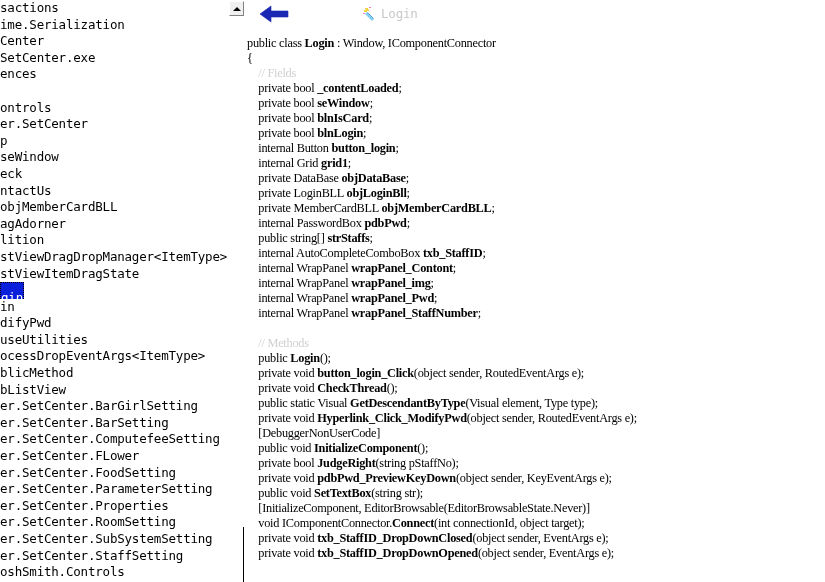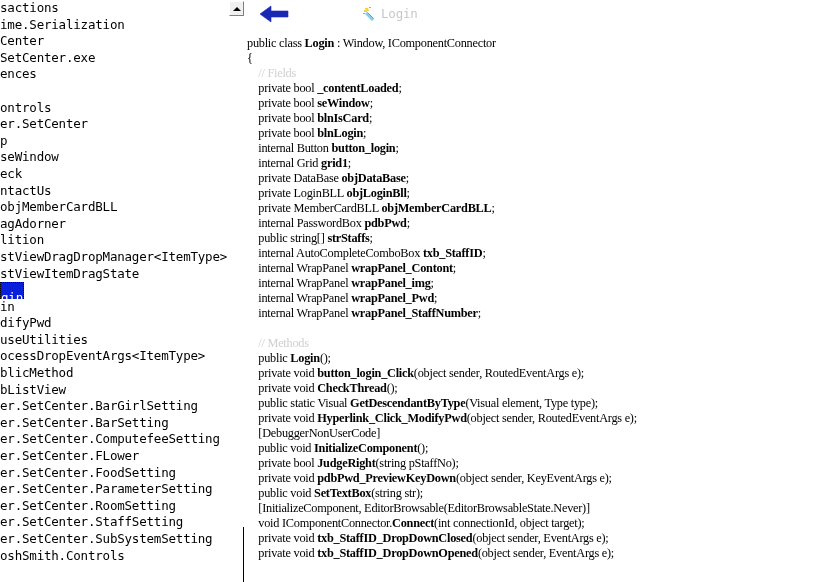--- a/index.html
+++ b/index.html
@@ -199,23 +199,24 @@
       <div class="tree-row"><span class="tree-label">useUtilities</span></div>
       <div class="tree-row"><span class="tree-label">ocessDropEventArgs&lt;ItemType&gt;</span></div>
       <div class="tree-row"><span class="tree-label">blicMethod</span></div>
       <div class="tree-row"><span class="tree-label">bListView</span></div>
       <div class="tree-row"><span class="tree-label">er.SetCenter.BarGirlSetting</span></div>
       <div class="tree-row"><span class="tree-label">er.SetCenter.BarSetting</span></div>
       <div class="tree-row"><span class="tree-label">er.SetCenter.ComputefeeSetting</span></div>
       <div class="tree-row"><span class="tree-label">er.SetCenter.FLower</span></div>
       <div class="tree-row"><span class="tree-label">er.SetCenter.FoodSetting</span></div>
       <div class="tree-row"><span class="tree-label">er.SetCenter.ParameterSetting</span></div>
+      <div class="tree-row"><span class="tree-label">er.SetCenter.Properties</span></div>
       <div class="tree-row"><span class="tree-label">er.SetCenter.RoomSetting</span></div>
+      <div class="tree-row"><span class="tree-label">er.SetCenter.SubSystemSetting</span></div>
       <div class="tree-row"><span class="tree-label">er.SetCenter.StaffSetting</span></div>
-      <div class="tree-row"><span class="tree-label">er.SetCenter.SubSystemSetting</span></div>
       <div class="tree-row"><span class="tree-label">oshSmith.Controls</span></div>
     </div>
 </div>
 
 <div id="tree-scrollbar">
   <div id="tree-scroll-up">
     <div class="arrow-up"></div>
   </div>
 </div>
 

